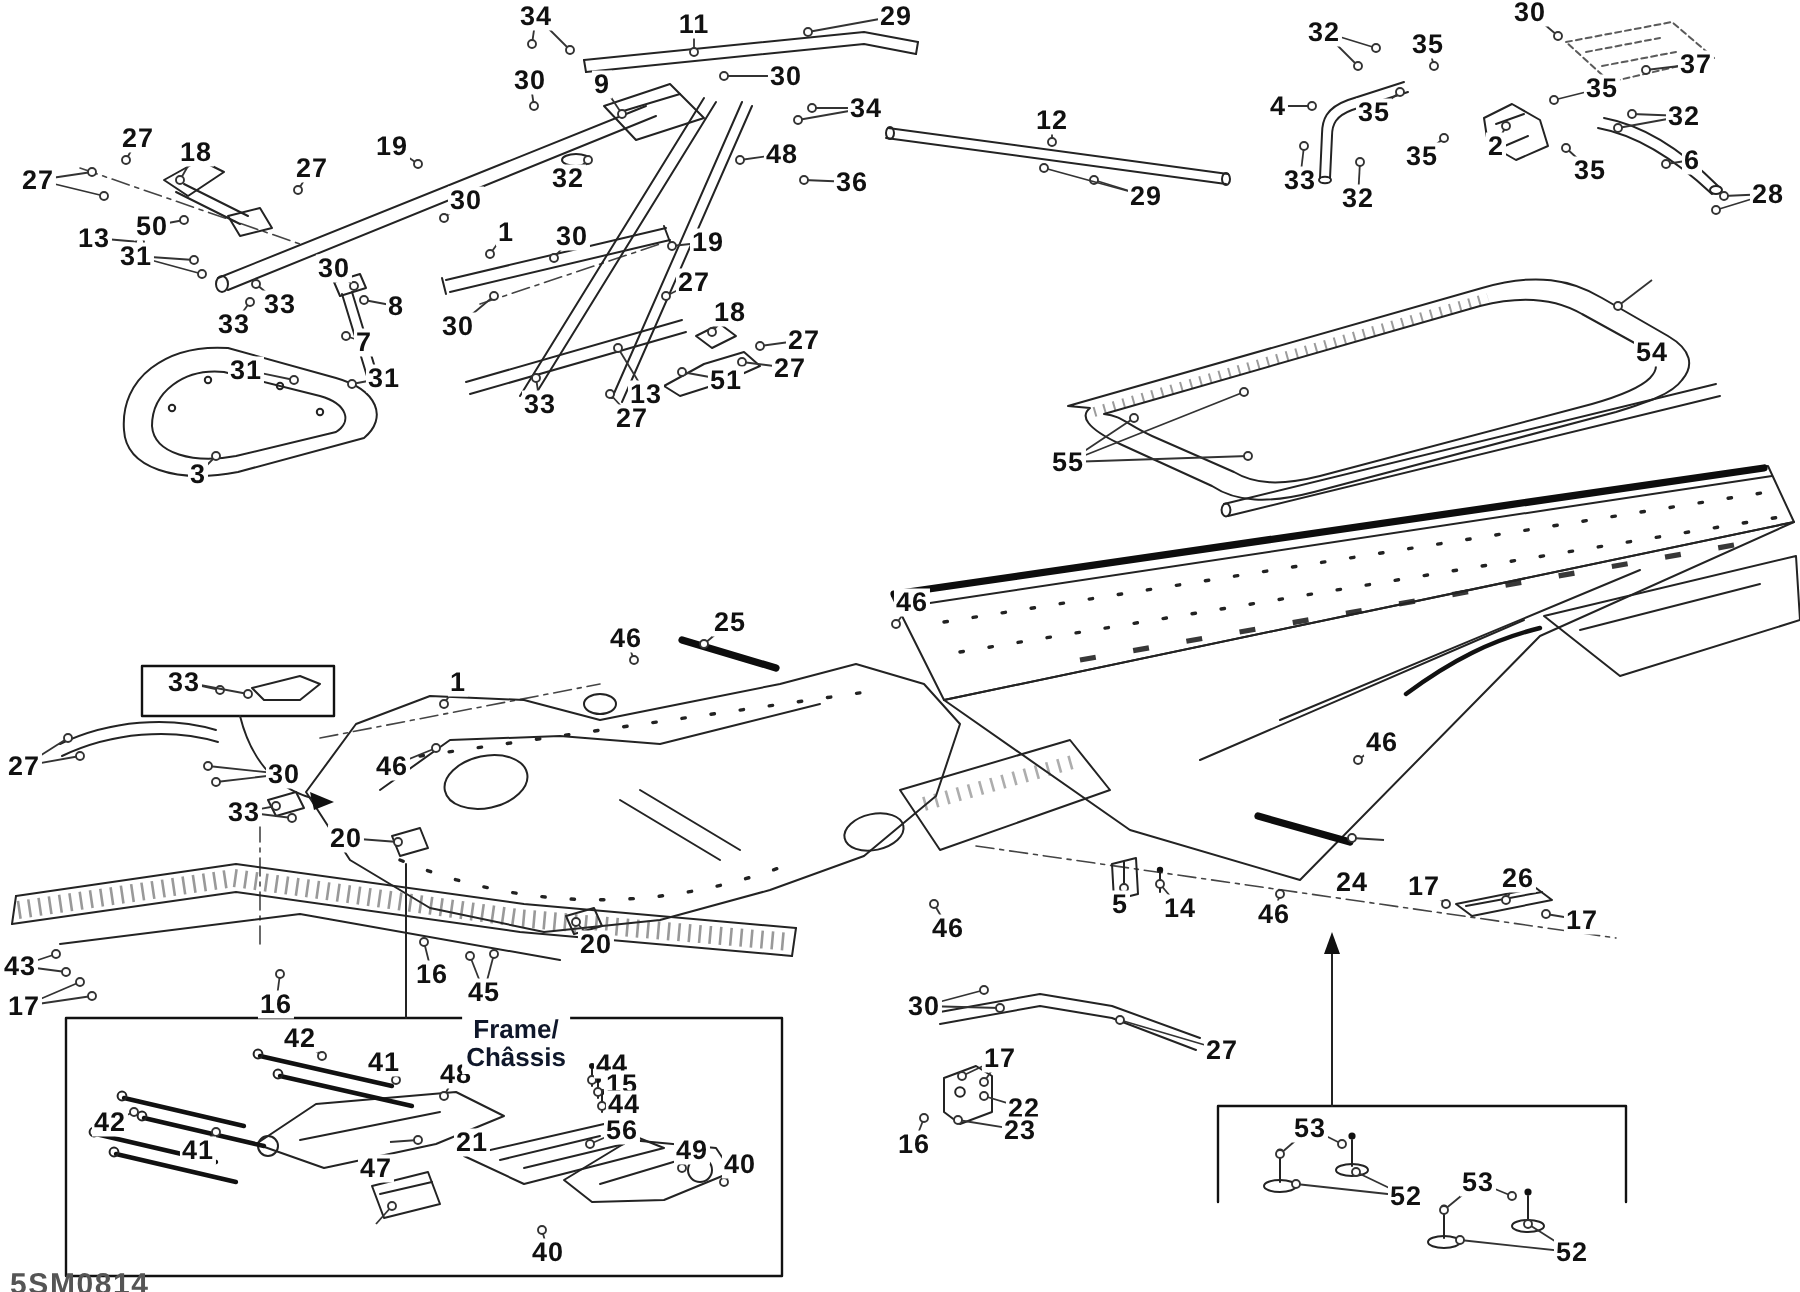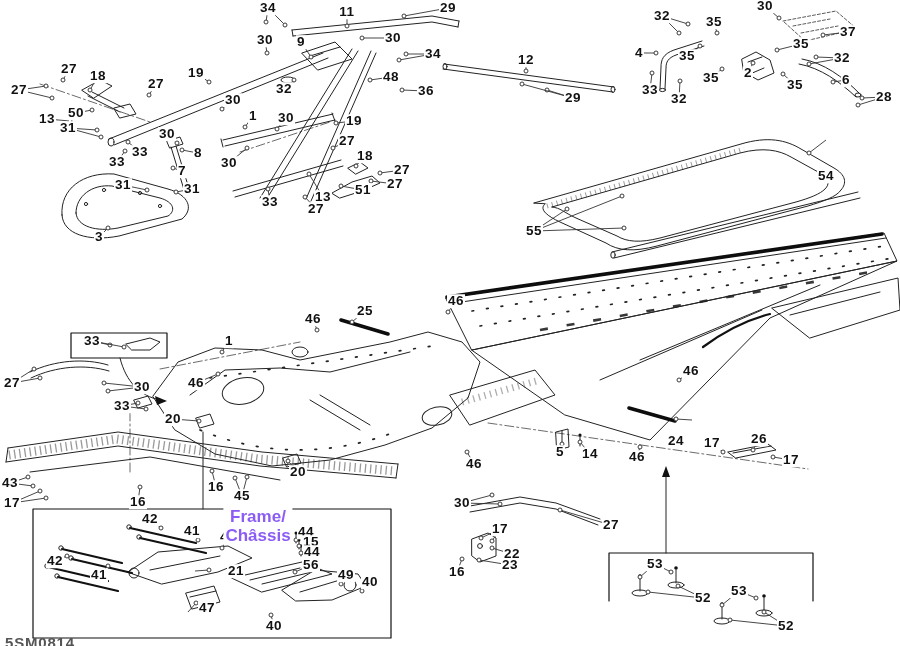--- a/index.html
+++ b/index.html
@@ -6,21 +6,21 @@
   #stage{position:relative;width:900px;height:646px;background:#fff;overflow:hidden;
          font-family:"Liberation Sans",sans-serif;}
   #stage svg{position:absolute;left:0;top:0;}
   #art{z-index:1;}
   #leader-svg{z-index:2;}
   #callout-layer{position:absolute;left:0;top:0;width:100%;height:100%;z-index:3;pointer-events:none;}
   .callout{position:absolute;transform:translate(-50%,-50%);
            font-weight:bold;font-size:13.5px;line-height:1;color:#111;
            background:#fff;padding:0 1px;letter-spacing:.5px;}
   .inset-label{position:absolute;left:258px;top:508px;transform:translate(-50%,0);
-               font-weight:bold;font-size:17px;line-height:1.1;color:#8b5cf6;
+               font-weight:bold;font-size:13px;line-height:1.1;color:#0f172a;
                text-align:center;background:#fff;z-index:3;padding:0 2px;}
   .part-code{position:absolute;left:5px;top:634px;font-size:15px;font-weight:bold;
              color:#555;letter-spacing:.8px;z-index:3;}
   
   #art *{stroke:#232323;fill:none;stroke-width:1;stroke-linecap:round;stroke-linejoin:round;}
   #art .thick{stroke:#0d0d0d;stroke-width:3.6;}
   #art .med{stroke:#111;stroke-width:2.2;}
   #art .dd{stroke-dasharray:9 3 2 3;stroke-width:.8;opacity:.85;}
   #art .ghost{stroke-dasharray:3 2;opacity:.75;}
   #art .tread{stroke:#333;stroke-width:9;stroke-dasharray:1.3 3.9;opacity:.5;stroke-linecap:butt;}
@@ -598,21 +598,21 @@
       <div class="callout" style="left: 228px; top: 537px;">48</div>
       <div class="callout" style="left: 306px; top: 532px;">44</div>
       <div class="callout" style="left: 311px; top: 542px;">15</div>
       <div class="callout" style="left: 312px; top: 552px;">44</div>
       <div class="callout" style="left: 55px; top: 561px;">42</div>
       <div class="callout" style="left: 99px; top: 575px;">41</div>
       <div class="callout" style="left: 195px; top: 571px; margin-left: 41px;">21</div>
       <div class="callout" style="left: 311px; top: 565px;">56</div>
       <div class="callout" style="left: 346px; top: 575px;">49</div>
       <div class="callout" style="left: 370px; top: 582px;">40</div>
-      <div class="callout" style="left: 188px; top: 608px; margin-left: 19px;">47</div>
+      <div class="callout" style="left: 188px; top: 584px;">47</div>
       <div class="callout" style="left: 274px; top: 626px;">40</div>
       <div class="callout" style="left: 655px; top: 564px;">53</div>
       <div class="callout" style="left: 703px; top: 598px;">52</div>
       <div class="callout" style="left: 739px; top: 591px;">53</div>
       <div class="callout" style="left: 786px; top: 626px;">52</div>
     </div>
 
   <div class="inset-label">
     <div>Frame/</div>
     <div>Châssis</div>

